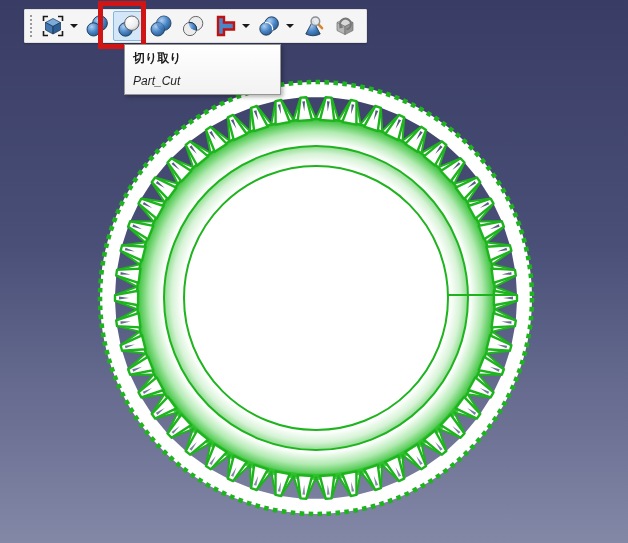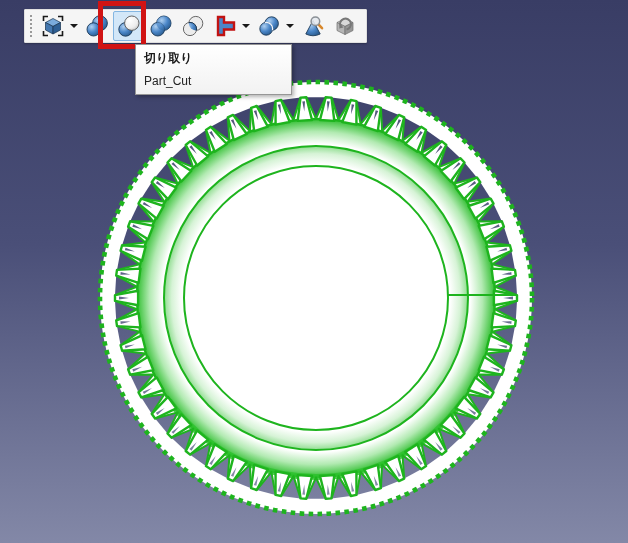--- a/index.html
+++ b/index.html
@@ -32,28 +32,28 @@
     width:0;height:0;border-left:4px solid transparent;border-right:4px solid transparent;
     border-top:4px solid #1a1a1a;margin:0 3px 0 1px;flex:0 0 auto;
   }
   
   .red-box{
     position:absolute;left:98px;top:1px;width:48px;height:48px;
     border:5px solid #d11414;box-sizing:border-box;z-index:4;
   }
   
   .tooltip{
-    position:absolute;left:135px;top:44px;width:157px;box-sizing:border-box;
+    position:absolute;left:124px;top:44px;width:157px;box-sizing:border-box;
     background:linear-gradient(180deg,#ffffff 0%,#f2f2f2 100%);
     border:1px solid #969696;padding:5px 8px 6px 8px;z-index:6;
     font-size:12px;color:#1a1a1a;box-shadow:2px 2px 4px rgba(0,0,0,.3);
   }
   .tooltip .tt-title{font-weight:bold;margin-bottom:7px;}
   .tooltip .tt-desc{margin-bottom:7px;white-space:nowrap;}
-  .tooltip .tt-cmd{color:#222;}
+  .tooltip .tt-cmd{font-style:italic;color:#222;}
 </style>
 </head>
 <body>
 
 <div id="viewport">
     <svg width="628" height="543">
       <defs>
     <linearGradient id="bgGrad" gradientUnits="userSpaceOnUse" x1="0" y1="0" x2="0" y2="543">
       <stop offset="0" stop-color="#393d65"></stop>
           <stop offset="0.45" stop-color="#4a4f78"></stop>

